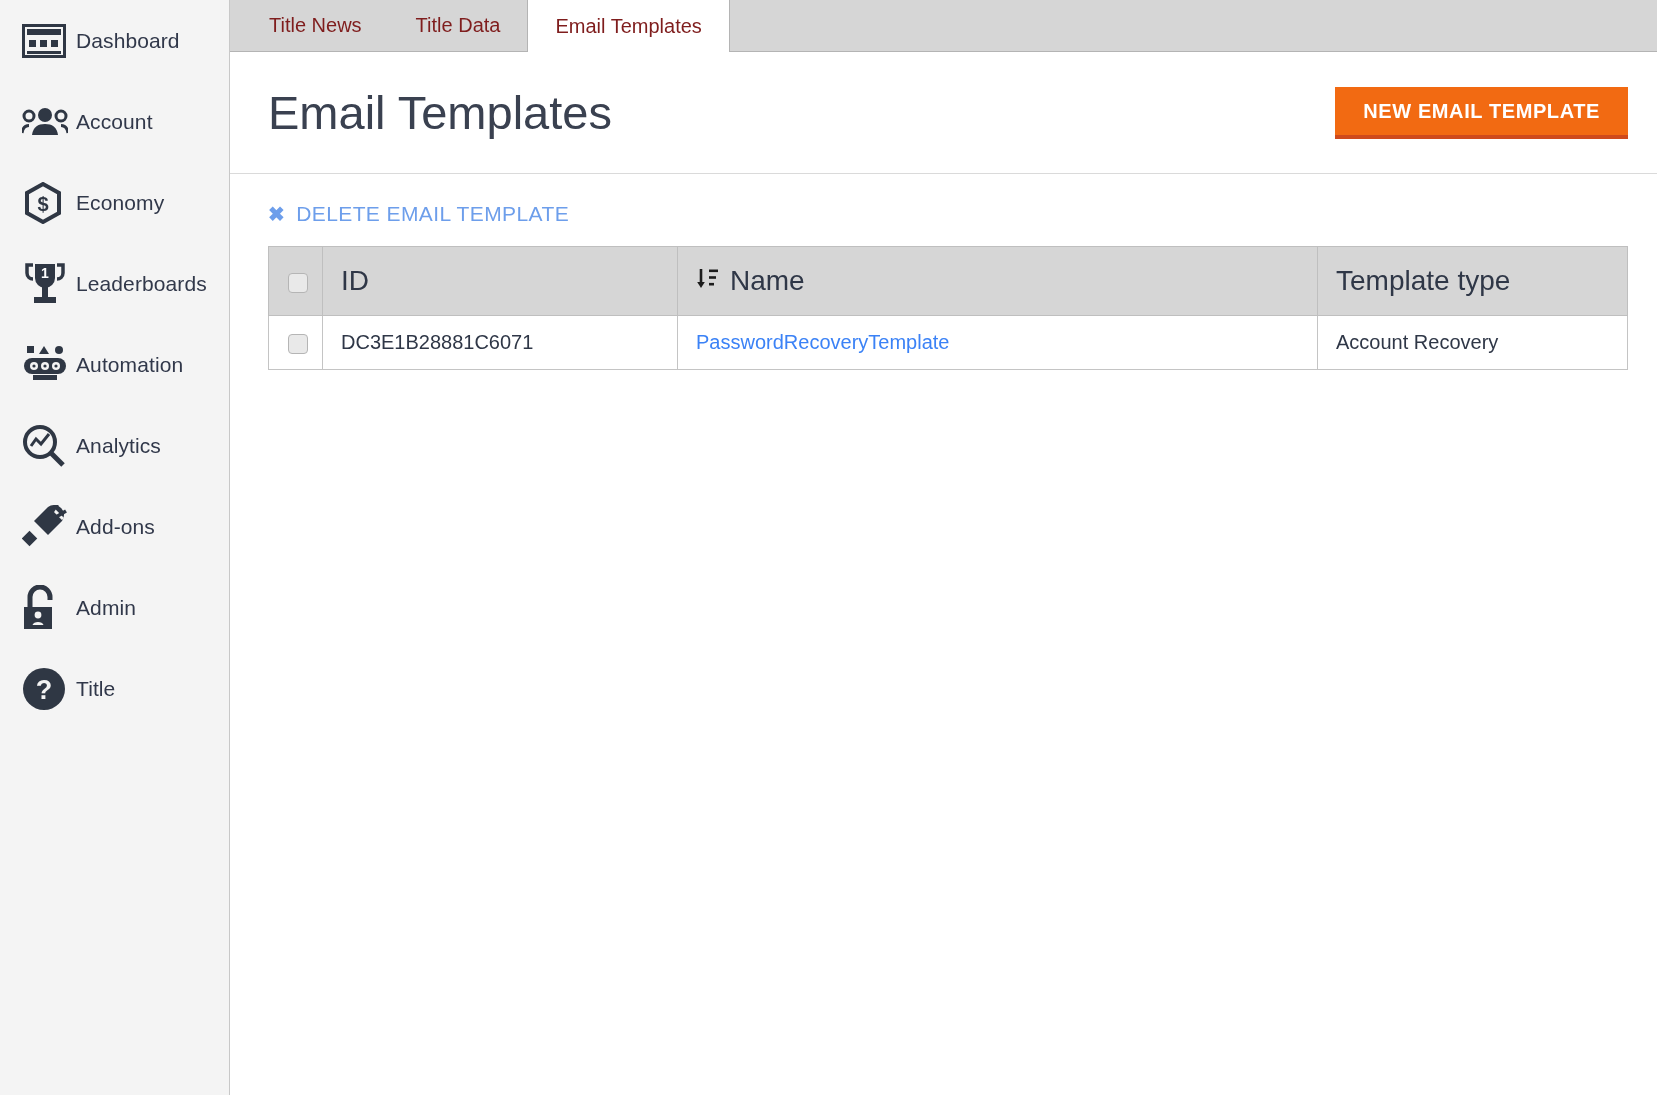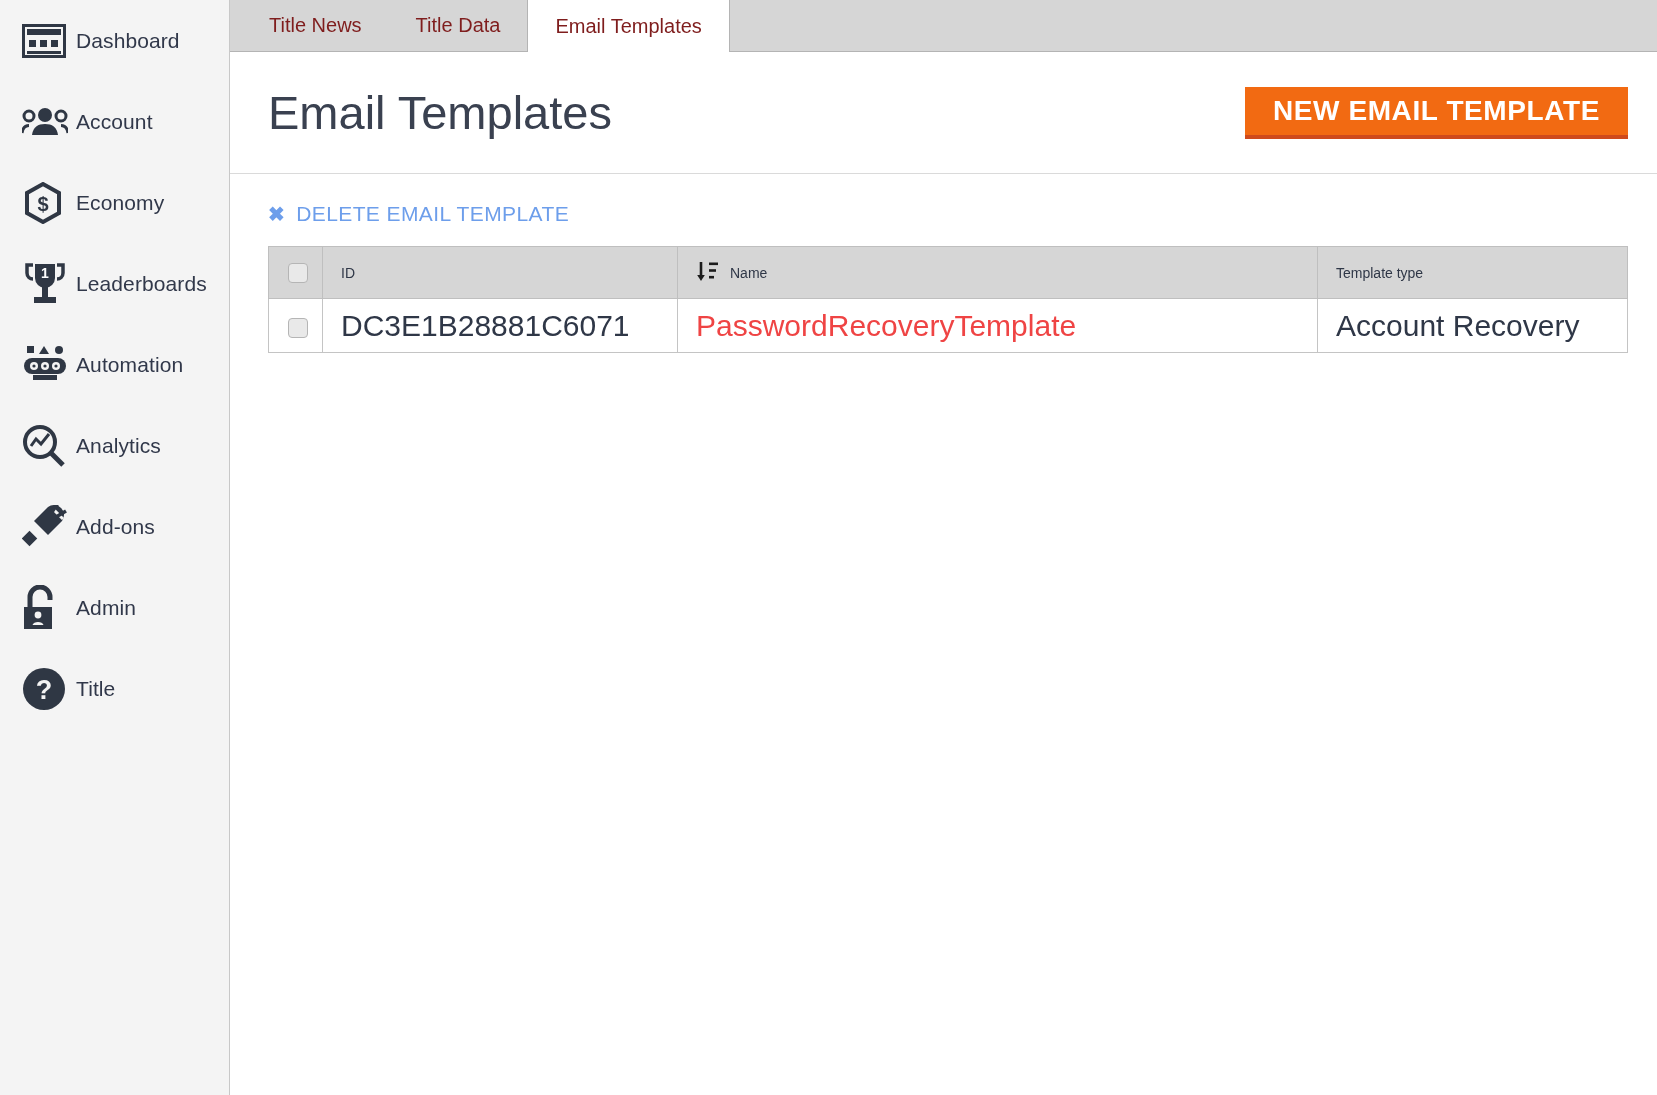--- a/index.html
+++ b/index.html
@@ -129,21 +129,21 @@
     font-weight: 300;
     color: #3a4150;
     letter-spacing: 0px;
     line-height: 1;
   }
   .primary-btn {
     background: #f26a12;
     border: none;
     border-bottom: 4px solid #cf4a1c;
     color: #ffffff;
-    font-size: 28px;
+    font-size: 20px;
     font-weight: 600;
     letter-spacing: 0.6px;
     padding: 0 28px;
     height: 52px;
     line-height: 48px;
     cursor: pointer;
     font-family: "Liberation Sans", sans-serif;
     white-space: nowrap;
   }
 
@@ -171,33 +171,33 @@
 
   
   table.grid {
     border-collapse: collapse;
     width: 1359px;
     table-layout: fixed;
   }
   table.grid thead th {
     background: #d6d6d6;
     border: 1px solid #bfbfbf;
-    height: 52px;
+    height: 69px;
     text-align: left;
-    font-size: 14px;
+    font-size: 28px;
     font-weight: 400;
     color: #2f3747;
     padding: 0;
     vertical-align: middle;
   }
   table.grid tbody td {
     background: #ffffff;
     border: 1px solid #c4c4c4;
     height: 54px;
-    font-size: 30px;
+    font-size: 20px;
     color: #2f3747;
     padding: 0;
     vertical-align: middle;
   }
   .cell-pad { padding-left: 18px; }
   .col-check { width: 54px; }
   .col-id { width: 355px; }
   .col-name { width: 640px; }
   .col-type { width: 310px; }
 
@@ -211,21 +211,21 @@
     vertical-align: middle;
     cursor: pointer;
   }
   .th-inner {
     display: flex;
     align-items: center;
     gap: 10px;
   }
   .sort-icon { flex: 0 0 auto; display:block; }
   .link-cell {
-    color: #ef4444;
+    color: #3b82f6;
     cursor: pointer;
   }
 </style>
 </head>
 <body>
 
 <div id="app">
 
   <nav class="sidebar">
 

